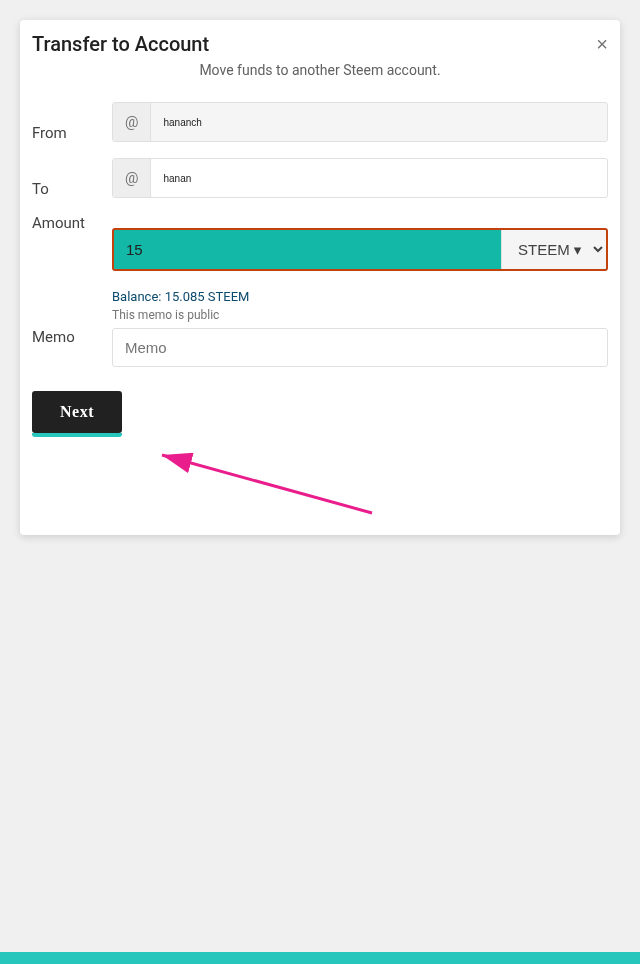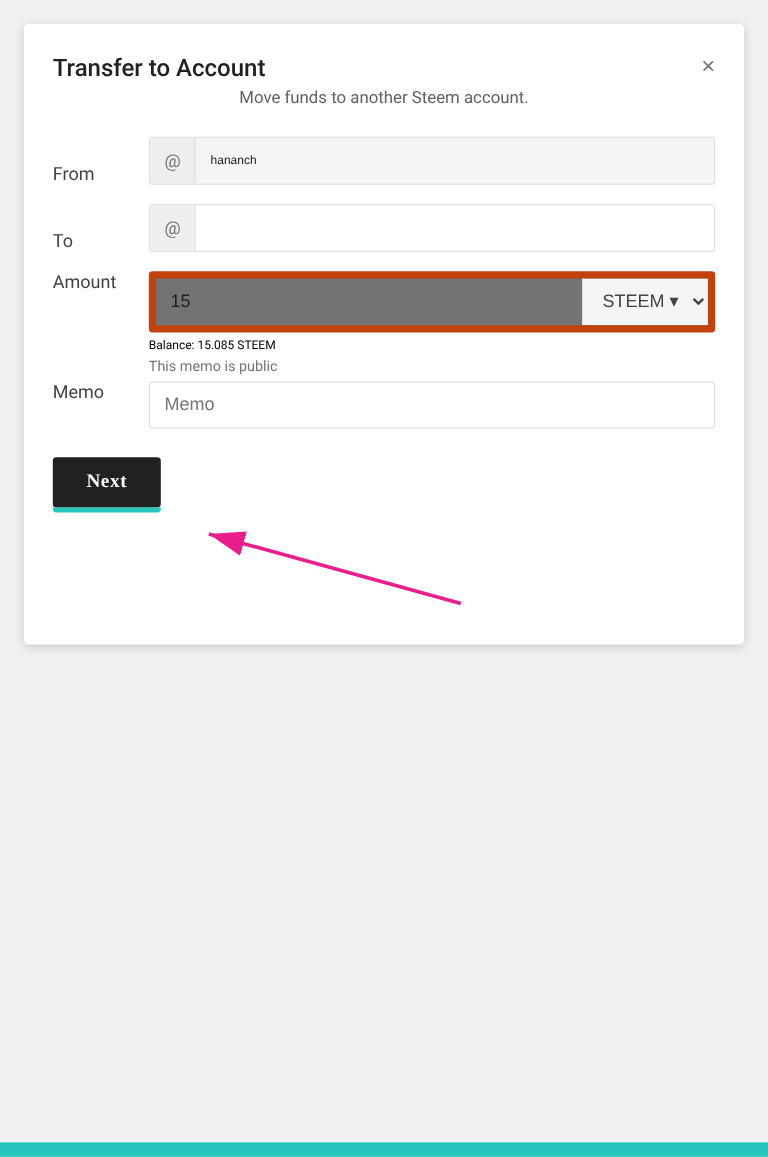--- a/index.html
+++ b/index.html
@@ -16,21 +16,21 @@
       display: flex;
       align-items: flex-start;
       justify-content: center;
       padding: 20px;
     }
 
     .dialog {
       background: #fff;
       border-radius: 4px;
       width: 620px;
-      padding: 24px;
+      padding: 12px;
       position: relative;
       box-shadow: 0 2px 8px rgba(0,0,0,0.15);
     }
 
     .dialog-header {
       display: flex;
       justify-content: space-between;
       align-items: flex-start;
       margin-bottom: 6px;
     }
@@ -115,24 +115,25 @@
     }
 
     .amount-input-group {
       flex: 1;
       display: flex;
       flex-direction: column;
     }
 
     .amount-field-wrapper {
       display: flex;
-      border: 6px solid #c2410c;
+      border: 2px solid #c2410c;
       border-radius: 3px;
       overflow: hidden;
-      background: #737373;
+      background: #14b8a6;
+      margin-top: 14px;
     }
 
     .amount-input {
       border: none;
       outline: none;
       padding: 10px 12px;
       font-size: 15px;
       color: #212121;
       flex: 1;
       background: transparent;
@@ -143,23 +144,23 @@
       border-left: 1px solid #e0e0e0;
       background: #f5f5f5;
       padding: 10px 8px 10px 12px;
       font-size: 15px;
       color: #424242;
       cursor: pointer;
       outline: none;
     }
 
     .balance-text {
-      font-size: 10px;
-      color: #000000;
-      margin-top: 6px;
+      font-size: 13px;
+      color: #0c4a6e;
+      margin-top: 18px;
     }
 
     .memo-section {
       margin-top: 4px;
     }
 
     .memo-notice {
       font-size: 12px;
       color: #757575;
       margin-bottom: 6px;
@@ -246,20 +247,21 @@
       <span class="at-symbol">@</span>
       <input class="text-input" type="text" readonly="" value="hananch" style="">
     </div>
   </div>
 
   
   <div class="form-row">
     <label class="form-label">To</label>
     <div class="input-wrapper editable">
       <span class="at-symbol">@</span>
+      <input class="text-input" type="text" value="hanan" style="">
     </div>
   </div>
 
   
   <div class="amount-row">
     <label class="form-label">Amount</label>
     <div class="amount-input-group">
       <div class="amount-field-wrapper">
         <input class="amount-input" type="text" value="15" style="">
         <select class="currency-select">

